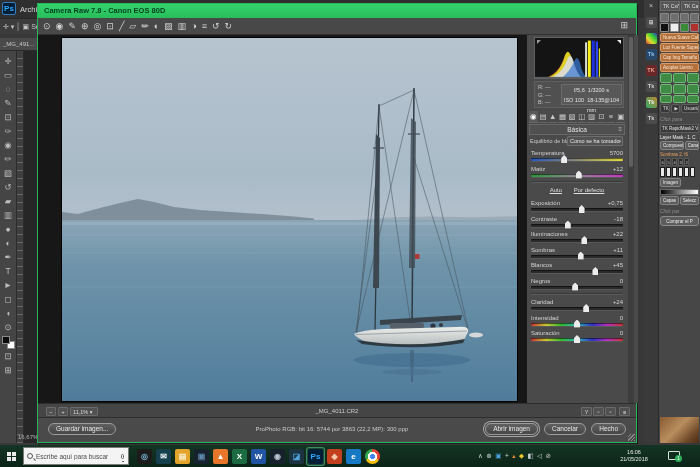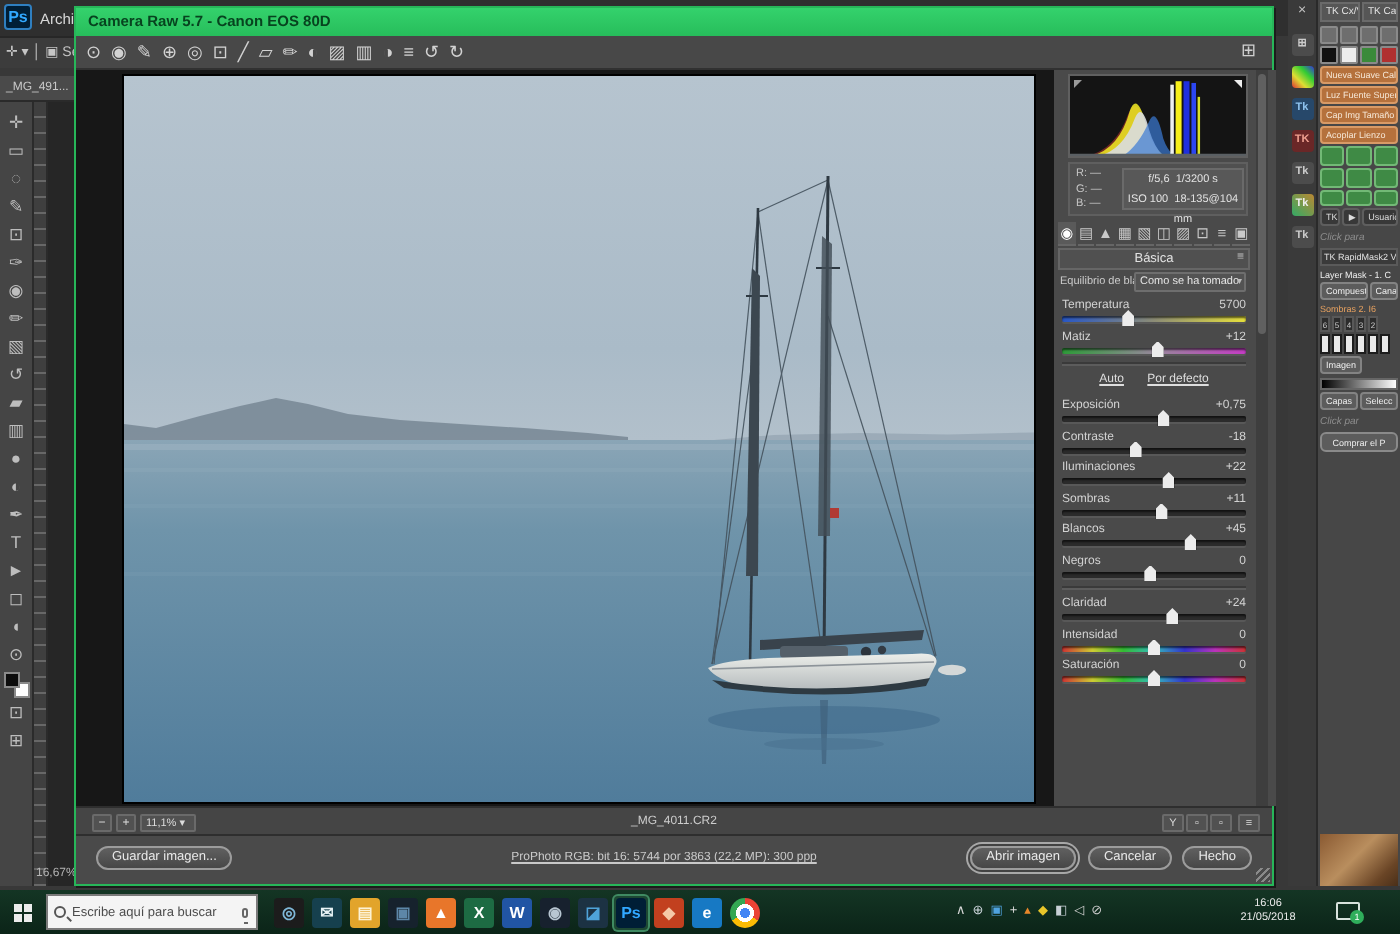--- a/index.html
+++ b/index.html
@@ -190,21 +190,21 @@
         <div class="fgc"></div>
       </div>
       <div class="ps-tool">⊡</div>
       <div class="ps-tool">⊞</div>
     </div>
   <div id="ruler-v"></div>
   <div id="ps-canvasbg"></div>
   <div id="ps-status">16,67%</div>
 
   <div id="crw">
-    <div class="cr-title">Camera Raw 5.7 - Canon EOS 80D</div>
+    <div class="cr-title">Camera Raw 7.8 - Canon EOS 80D</div>
     <div class="cr-toolbar" id="cr-tools">
         <span class="cr-tool">⊙</span>
         <span class="cr-tool">◉</span>
         <span class="cr-tool">✎</span>
         <span class="cr-tool">⊕</span>
         <span class="cr-tool">◎</span>
         <span class="cr-tool">⊡</span>
         <span class="cr-tool">╱</span>
         <span class="cr-tool">▱</span>
         <span class="cr-tool">✏</span>

